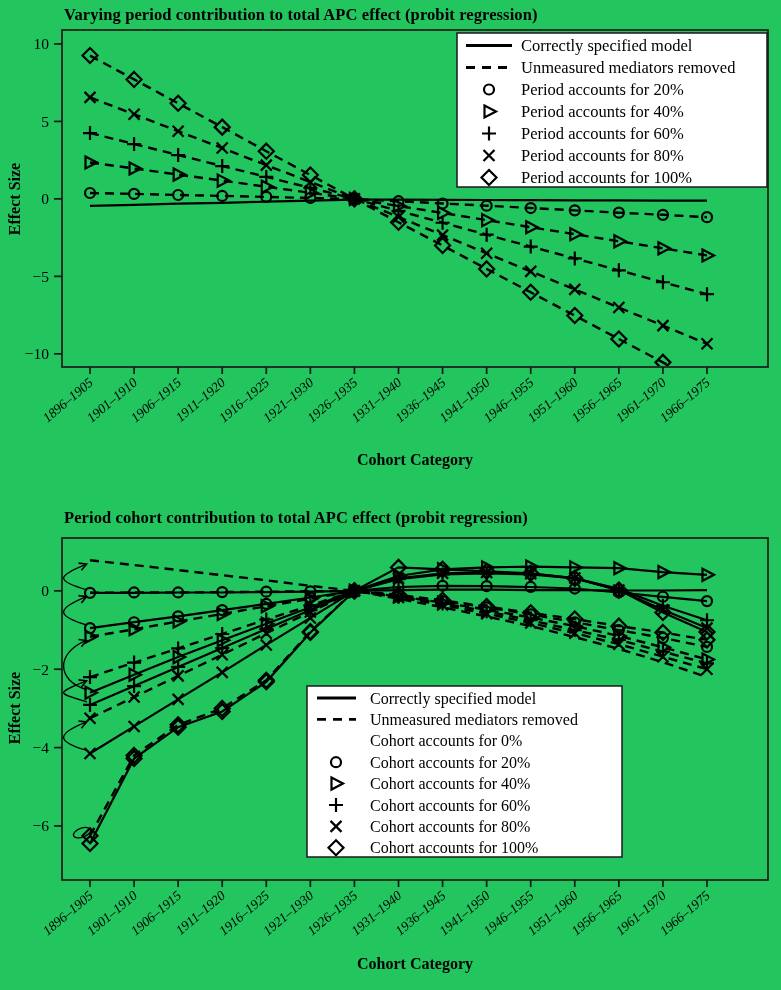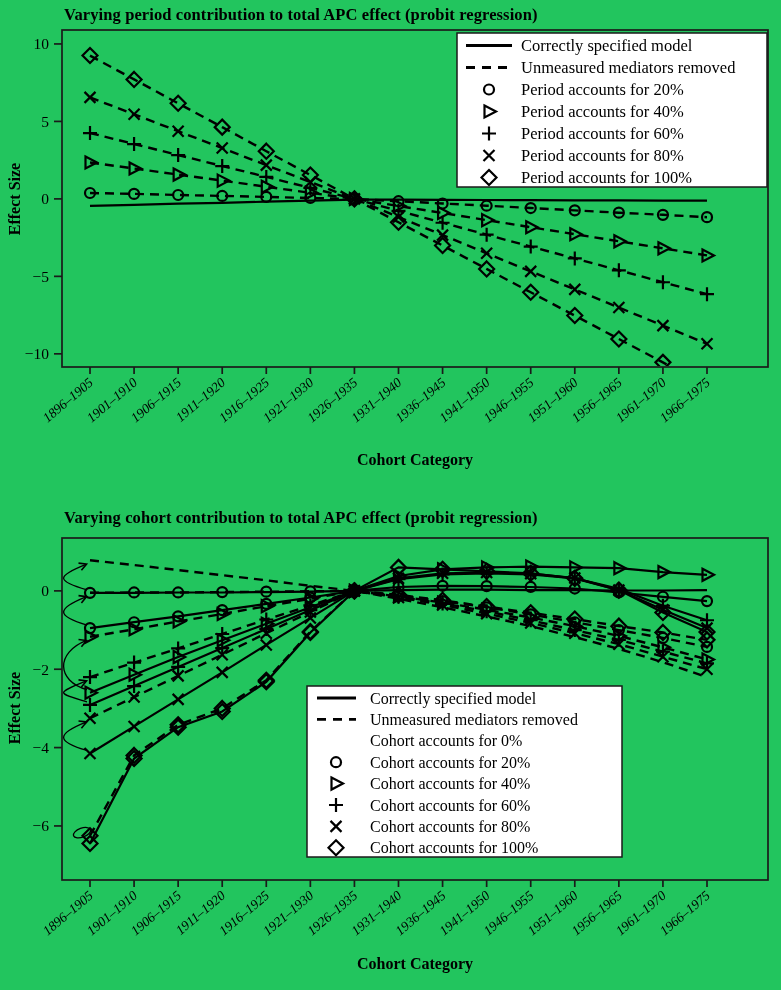--- a/index.html
+++ b/index.html
@@ -190,21 +190,21 @@
           <g fill="none" stroke="#000" stroke-width="2.2">
             <path d="M 489,170 L 496.5,177.5 L 489,185 L 481.5,177.5 Z"></path>
           </g>
           <text x="521" y="183" font-size="16.5">Period accounts for 100%</text>
         </g>
         <rect x="62" y="30" width="706" height="337" fill="none" stroke="#1a1a1a" stroke-width="1.7"></rect>
       </g>
     </svg>
   <div class="axis-label xlab" style="left:415px;top:451px;">Cohort Category</div>
 
-  <div class="chart-title" style="top:508px;">Varying cohort contribution to total APC effect (probit regression)</div>
+  <div class="chart-title" style="top:508px;">Period cohort contribution to total APC effect (probit regression)</div>
   <div class="axis-label ylab" style="left:15px;top:708px;">Effect Size</div>
   <svg id="plot1" width="781" height="495" style="top:495px;">
       <defs>
         <clipPath id="clip1">
           <rect x="63" y="44" width="704" height="340"></rect>
         </clipPath>
         <marker id="arr1" markerWidth="9" markerHeight="8" refX="6" refY="4" orient="auto">
           <path d="M1,1 L6.5,4 L1,7" fill="none" stroke="#000" stroke-width="1.2"></path>
         </marker>
       </defs>

